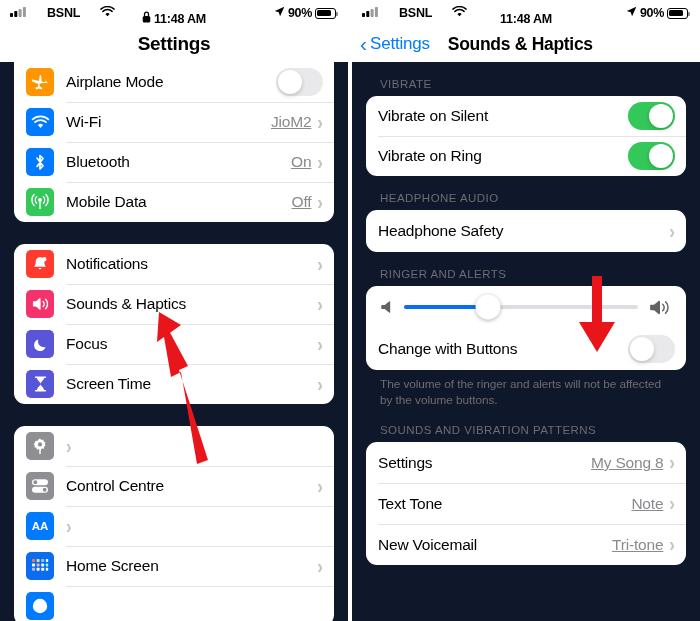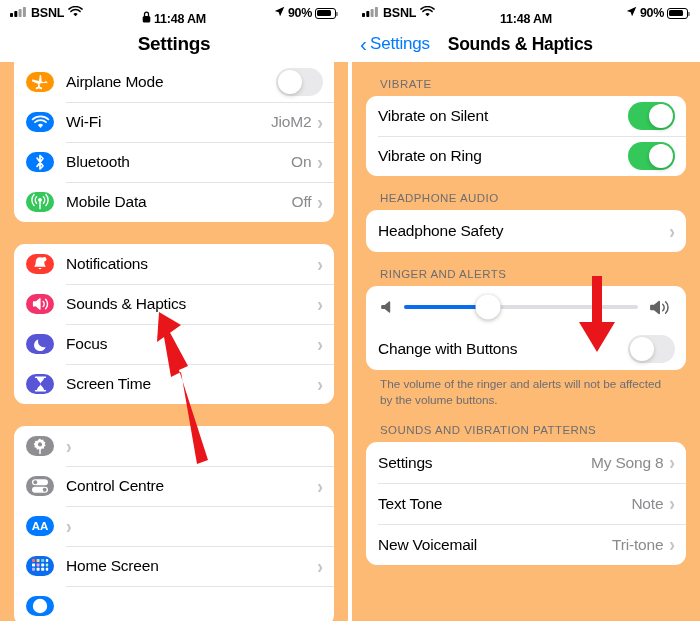--- a/index.html
+++ b/index.html
@@ -18,21 +18,21 @@
   .pane-right { width:348px; }
 
   
   .statusbar {
     height:26px; background:#ffffff;
     display:flex; align-items:center;
     padding:0 12px 0 10px;
     font-size:12.5px; font-weight:bold; color:#000;
     position:relative;
   }
-  .sb-left  { display:flex; align-items:center; gap:4px; }
+  .sb-left  { display:flex; align-items:center; gap:20px; }
   .sb-mid   { position:absolute; left:0; right:0; top:0; height:26px;
               display:flex; align-items:flex-end; justify-content:center; gap:3px; }
   .sb-right { display:flex; align-items:center; gap:3px; margin-left:auto; position:relative; z-index:2;text-align:right; }
   .carrier  { font-size:12.5px; font-weight:bold; letter-spacing:-0.2px; }
   .clock    { font-size:12.5px; font-weight:bold; letter-spacing:-0.2px; }
   .pct      { font-size:12.5px; font-weight:bold; letter-spacing:-0.3px; }
   .batt {
     width:21px; height:11px; border:1.3px solid #000; border-radius:3px;
     position:relative; display:inline-block;
   }
@@ -57,49 +57,49 @@
   }
   .back-btn { display:flex; align-items:center; gap:3px; color:#007AFF; cursor:pointer; }
   .back-btn .chev { font-size:21px; line-height:1; font-weight:500; margin-top:-2px; }
   .back-btn .lbl  { font-size:17px; letter-spacing:-0.2px; }
   .navbar-right .title {
     font-size:17.5px; font-weight:bold; color:#000;
     letter-spacing:-0.3px; margin-left:12px;
   }
 
   
-  .content { position:absolute; left:0; right:0; bottom:0; background:#fdba74; }
+  .content { position:absolute; left:0; right:0; bottom:0; background:#0f172a; }
   .content-left  { top:62px; }
   .content-right { top:62px; }
 
   .group {
     background:#ffffff; border-radius:11px; margin:0 14px;
     overflow:hidden;
   }
   .group.flush-top { border-radius:0 0 11px 11px; }
 
   .row {
     display:flex; align-items:center; min-height:40px;
     padding:0 11px 0 12px; position:relative; cursor:pointer;
   }
   .row + .row::before {
     content:""; position:absolute; left:52px; right:0; top:0; height:1px;
     background:#E4E4E6;
   }
   .row.noicon + .row.noicon::before { left:12px; }
 
   .ico {
-    width:28px; height:20px; border-radius:13px;
+    width:28px; height:28px; border-radius:5px;
     display:flex; align-items:center; justify-content:center;
     flex:0 0 28px; margin-right:12px;
     color:#fff;
   }
   .ico svg { display:block; }
   .row-label { font-size:15.5px; color:#000; letter-spacing:-0.2px; flex:1; }
-  .row-value { font-size:15.5px; color:#8A8A8E; letter-spacing:-0.2px; margin-right:6px; }
+  .row-value { font-size:15.5px; color:#8A8A8E; letter-spacing:-0.2px; margin-right:6px;text-decoration:underline; }
   .chev-r {
     color:#C4C4C6; font-size:17px; line-height:1; font-weight:600;
     flex:0 0 auto; transform:scaleY(1.15);
   }
 
   
   .tgl {
     width:47px; height:28px; border-radius:14px; position:relative; flex:0 0 47px;
     background:#E9E9EB; cursor:pointer;
   }

